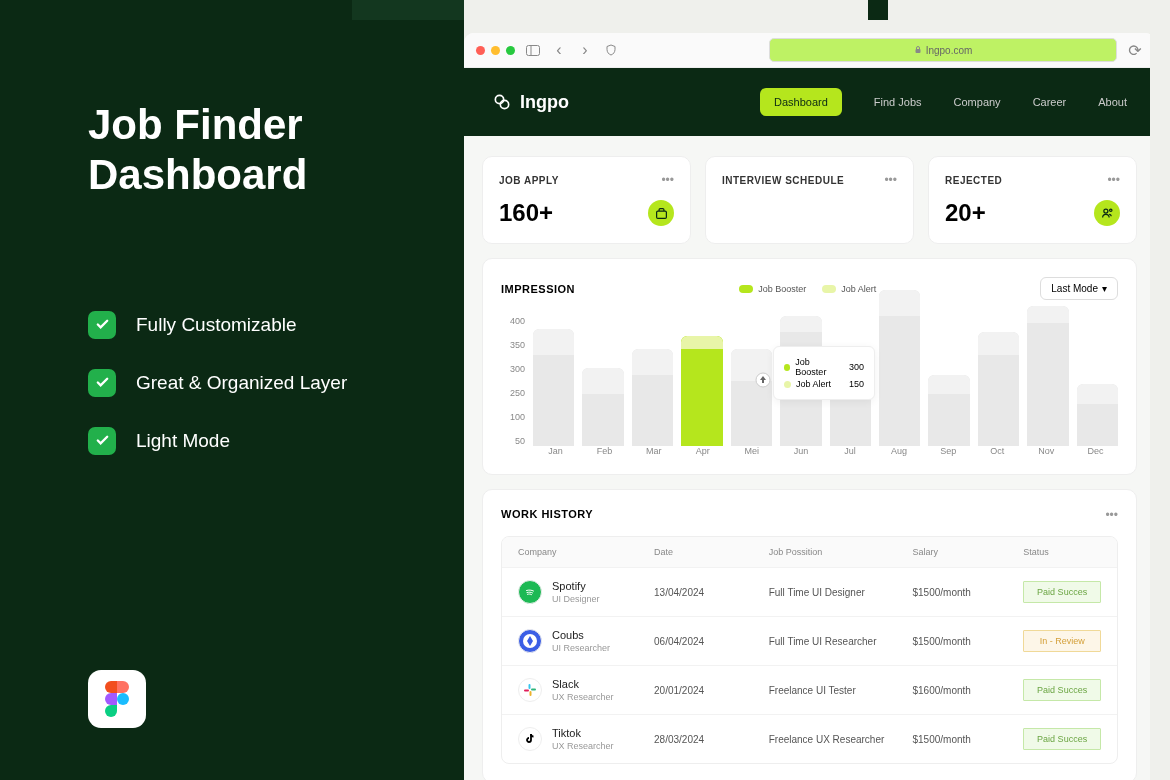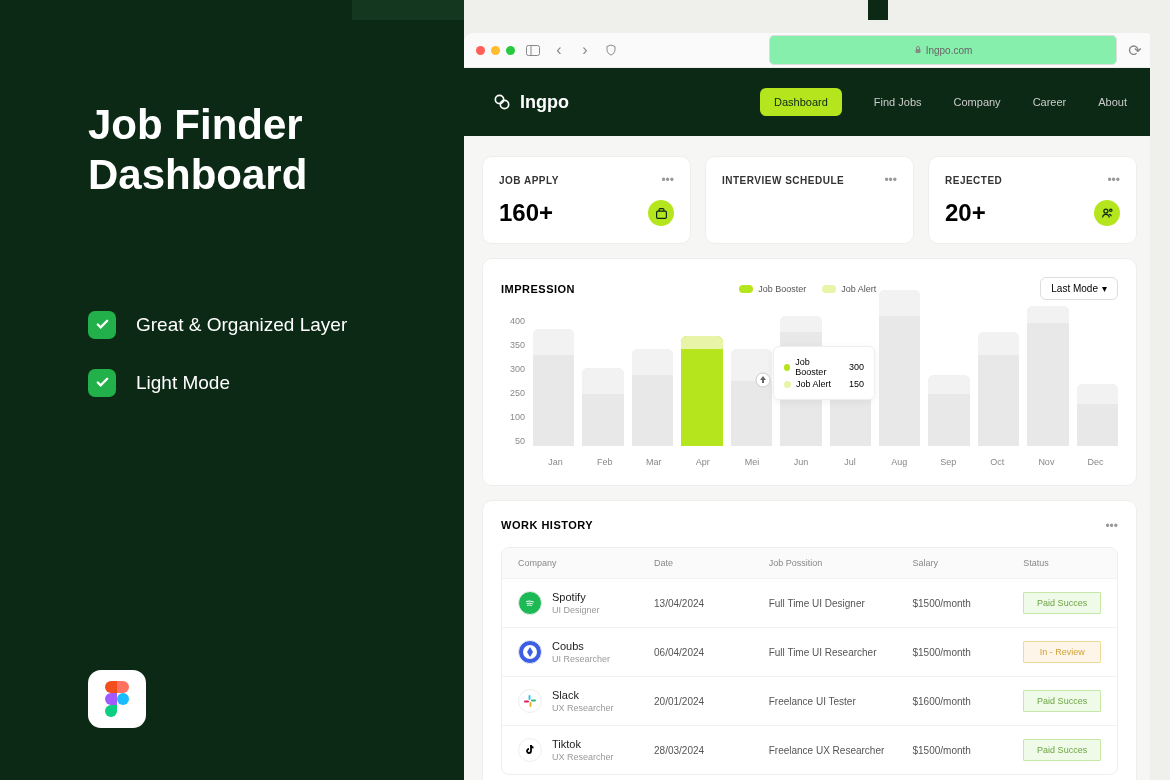--- a/index.html
+++ b/index.html
@@ -18,21 +18,21 @@
 .right-panel { width: 706px; height: 780px; background: #eff0ec; position: relative; }
 .right-panel::before { content: ''; position: absolute; top: 0; right: 0; width: 20px; height: 780px; background: #eff0ec; }
 .top-strip { height: 20px; background: #eff0ec; position: relative; }
 .top-strip::after { content: ''; position: absolute; top: 0; left: 404px; width: 20px; height: 20px; background: #0b2914; }
 .browser { margin: 13px 15px 0 0; background: #fff; border-radius: 10px 10px 0 0; overflow: hidden; height: 747px; }
 .browser-chrome { height: 35px; background: #fafafa; display: flex; align-items: center; padding: 0 12px; gap: 10px; border-bottom: 1px solid #eee; }
 .traffic { display: flex; gap: 6px; }
 .dot { width: 9px; height: 9px; border-radius: 50%; }
 .dot.r { background: #ff5f56; } .dot.y { background: #ffbd2e; } .dot.g { background: #27c93f; }
 .chrome-icon { width: 16px; height: 16px; display: flex; align-items: center; justify-content: center; color: #888; cursor: pointer; }
-.url-bar { flex: 1; background: #86efac; border: 1px solid #ddd; border-radius: 5px; height: 30px; display: flex; align-items: center; justify-content: center; font-size: 10px; color: #666; gap: 4px; margin-left: 140px; }
+.url-bar { flex: 1; background: #bef264; border: 1px solid #ddd; border-radius: 5px; height: 24px; display: flex; align-items: center; justify-content: center; font-size: 10px; color: #666; gap: 4px; margin-left: 140px; }
 .app-header { height: 68px; background: #0b2914; display: flex; align-items: center; padding: 0 28px; justify-content: space-between; }
 .logo { display: flex; align-items: center; gap: 8px; color: #fff; font-size: 18px; font-weight: 600; }
 .logo-icon { width: 20px; height: 20px; }
 .nav { display: flex; gap: 32px; align-items: center; }
 .nav-item { font-size: 11px; color: #ccc; cursor: pointer; }
 .nav-item.active { background: #b5e61d; color: #0b2914; padding: 8px 14px; border-radius: 6px; font-weight: 500; }
 .content { padding: 20px 18px; background: #f6f7f5; height: calc(100% - 103px); overflow: hidden; }
 .stats { display: flex; gap: 14px; margin-bottom: 14px; }
 .stat-card { flex: 1; background: #fff; border-radius: 10px; padding: 16px; border: 1px solid #eee; position: relative; }
 .stat-header { display: flex; justify-content: space-between; align-items: center; margin-bottom: 12px; }
@@ -50,21 +50,21 @@
 .legend-dot { width: 14px; height: 8px; border-radius: 4px; }
 .year-select { border: 1px solid #ddd; border-radius: 6px; padding: 5px 10px; font-size: 10px; cursor: pointer; display: flex; align-items: center; gap: 4px; }
 .chart-body { display: flex; gap: 8px; position: relative; }
 .y-axis { display: flex; flex-direction: column; justify-content: space-between; height: 130px; font-size: 9px; color: #888; text-align: right; width: 24px; }
 .bars { flex: 1; display: flex; gap: 8px; align-items: flex-end; height: 130px; position: relative; }
 .bar-col { flex: 1; display: flex; flex-direction: column; align-items: center; position: relative; }
 .bar { width: 100%; border-radius: 6px 6px 0 0; background: #e8e8e8; position: relative; overflow: hidden; }
 .bar-top { position: absolute; top: 0; left: 0; right: 0; background: #f2f2f2; border-radius: 6px 6px 0 0; }
 .bar.highlight { background: #b5e61d; }
 .bar.highlight .bar-top { background: #e8f5a8; }
-.mo-labels { display: flex; gap: 4px; margin-top: 11px; margin-left: 32px; justify-content: flex-end; }
+.mo-labels { display: flex; gap: 4px; margin-top: 0; margin-left: 32px; }
 .mo-label { flex: 1; text-align: center; font-size: 9px; color: #888; }
 .tooltip { position: absolute; background: #fff; border: 1px solid #eee; border-radius: 6px; padding: 8px 10px; font-size: 9px; box-shadow: 0 2px 8px rgba(0,0,0,0.06); top: 30px; left: 240px; z-index: 10; width: 102px; }
 .tooltip-row { display: flex; justify-content: space-between; align-items: center; gap: 10px; margin: 2px 0; }
 .tt-dot { width: 7px; height: 7px; border-radius: 50%; }
 .cursor { position: absolute; top: 56px; left: 222px; z-index: 11; }
 .history-card { background: #fff; border-radius: 10px; padding: 18px; border: 1px solid #eee; }
 .history-header { display: flex; justify-content: space-between; margin-bottom: 14px; }
 .table { width: 100%; border: 1px solid #eee; border-radius: 8px; overflow: hidden; }
 .thead { display: flex; background: #fafafa; padding: 10px 16px; font-size: 9px; color: #888; }
 .trow { display: flex; padding: 12px 16px; border-top: 1px solid #f2f2f2; align-items: center; font-size: 10px; color: #555; }
@@ -89,20 +89,28 @@
       <div>Job Finder</div>
       <div>Dashboard</div>
     </div>
     <div class="features" id="features">
         <div class="feature">
           <div class="check">
             <svg viewBox="0 0 16 16" fill="none" stroke="#fff" stroke-width="2.5" stroke-linecap="round">
               <path d="M3 8l3 3 7-7"></path>
             </svg>
           </div>
+          <div class="feature-text">Fully Customizable</div>
+        </div>
+        <div class="feature">
+          <div class="check">
+            <svg viewBox="0 0 16 16" fill="none" stroke="#fff" stroke-width="2.5" stroke-linecap="round">
+              <path d="M3 8l3 3 7-7"></path>
+            </svg>
+          </div>
           <div class="feature-text">Great &amp; Organized Layer</div>
         </div>
         <div class="feature">
           <div class="check">
             <svg viewBox="0 0 16 16" fill="none" stroke="#fff" stroke-width="2.5" stroke-linecap="round">
               <path d="M3 8l3 3 7-7"></path>
             </svg>
           </div>
           <div class="feature-text">Light Mode</div>
         </div>

